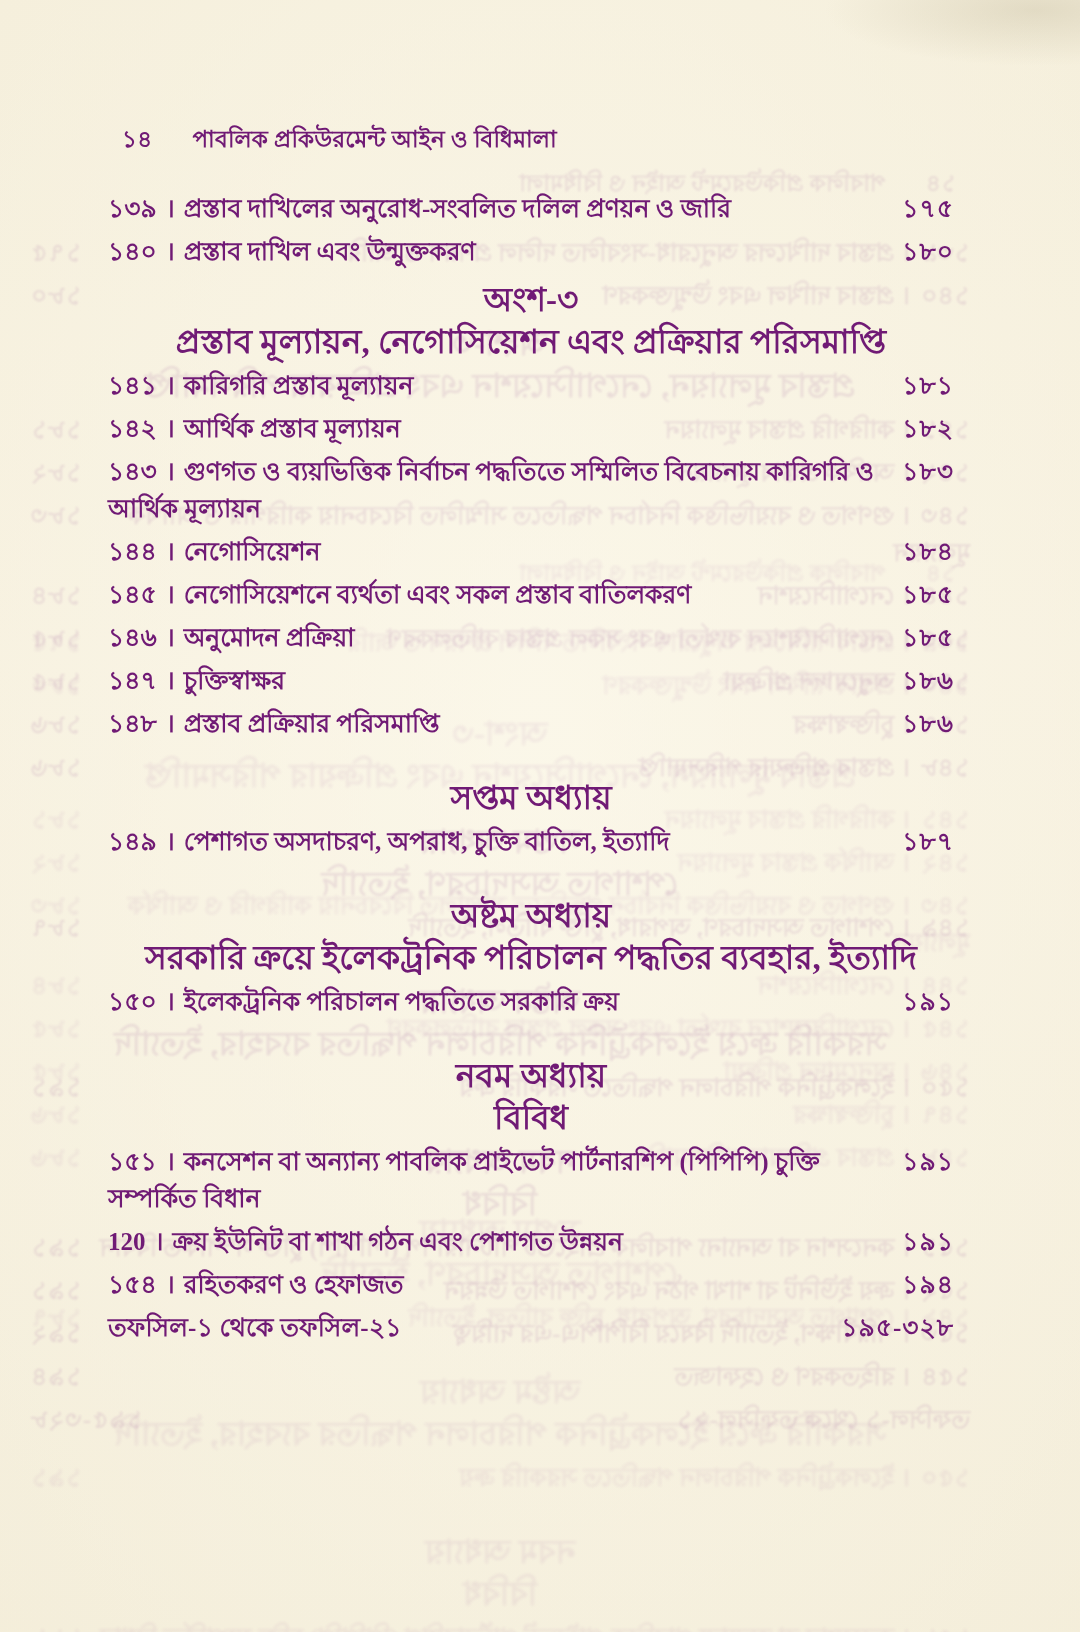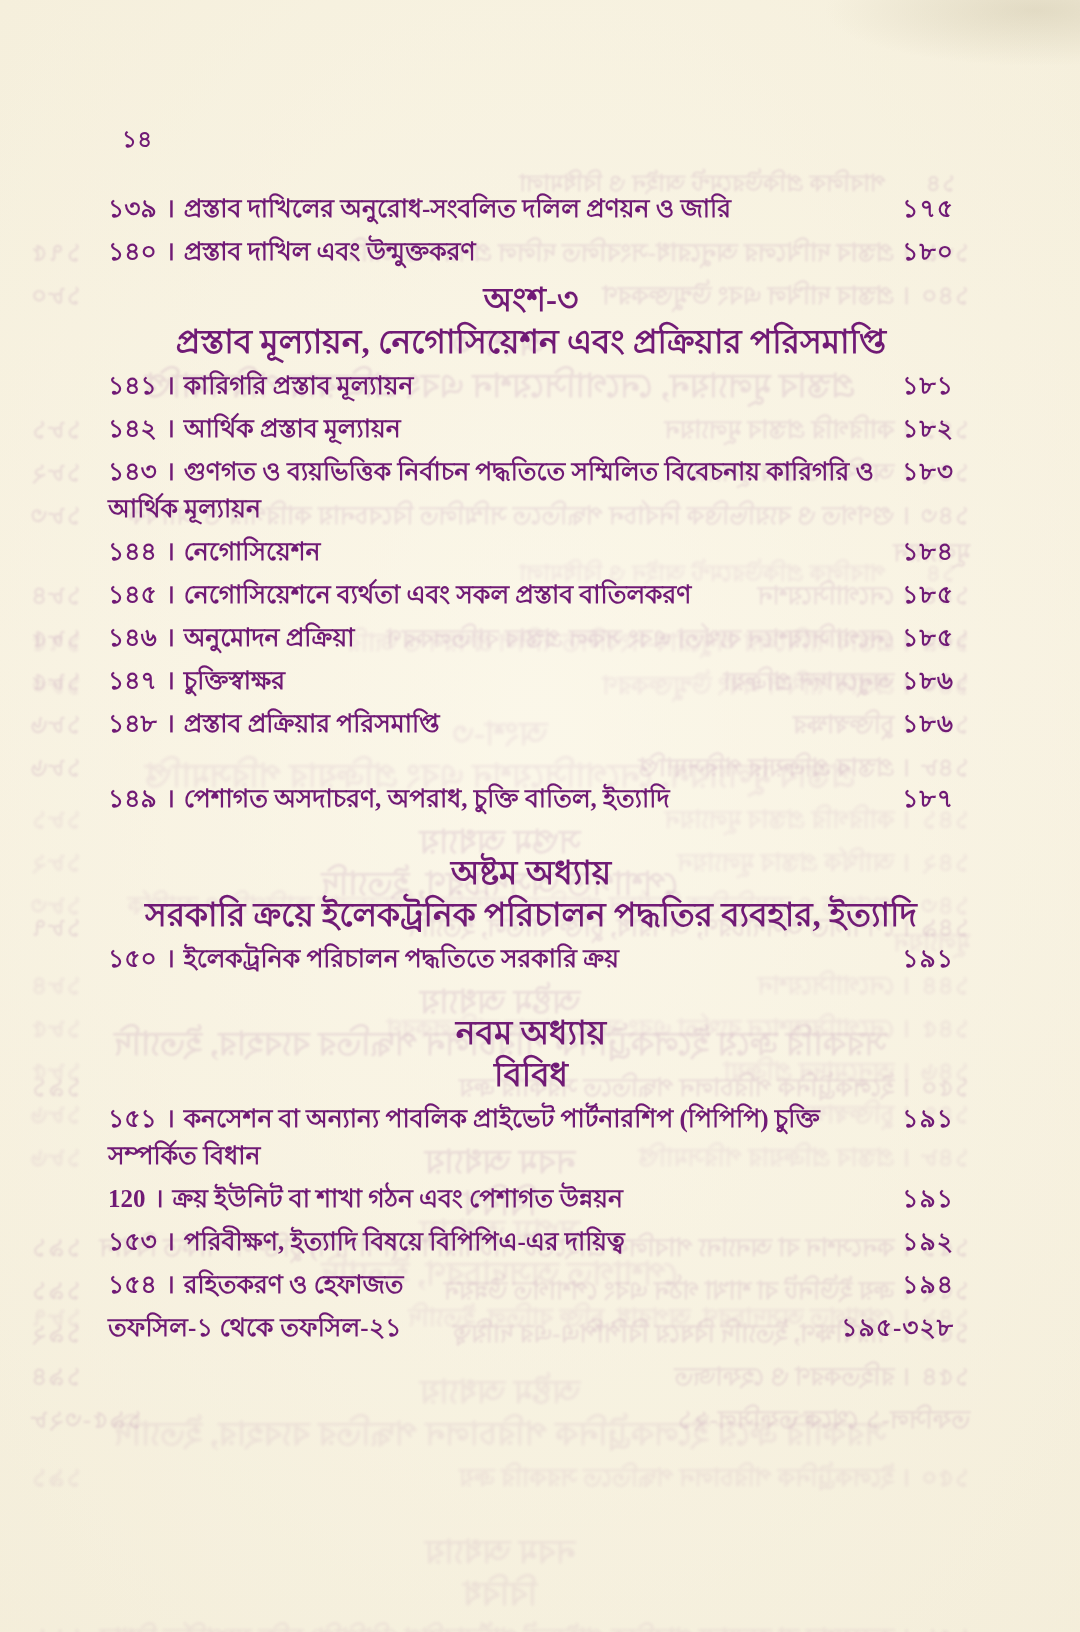--- a/index.html
+++ b/index.html
@@ -273,20 +273,21 @@
   </div>
 
 </div>
     </div>
 </div>
 
 <div class="content" id="page-content" data-name="table-of-contents">
 
   <div class="page-head" data-name="page-header">
     <span data-name="page-number-header">১৪</span>
+    <span data-name="book-title">পাবলিক প্রকিউরমেন্ট আইন ও বিধিমালা</span>
   </div>
 
   <div class="entry" data-name="toc-entry">
     <span class="txt"><span data-name="entry-number">১৩৯</span><span class="sep" data-name="entry-separator">।</span><span data-name="entry-title">প্রস্তাব দাখিলের অনুরোধ-সংবলিত দলিল প্রণয়ন ও জারি</span></span>
     <span class="pg" data-name="entry-page">১৭৫</span>
   </div>
 
   <div class="entry" data-name="toc-entry">
     <span class="txt"><span data-name="entry-number">১৪০</span><span class="sep" data-name="entry-separator">।</span><span data-name="entry-title">প্রস্তাব দাখিল এবং উন্মুক্তকরণ</span></span>
     <span class="pg" data-name="entry-page">১৮০</span>
@@ -331,20 +332,21 @@
     <span class="txt"><span data-name="entry-number">১৪৭</span><span class="sep" data-name="entry-separator">।</span><span data-name="entry-title">চুক্তিস্বাক্ষর</span></span>
     <span class="pg" data-name="entry-page">১৮৬</span>
   </div>
 
   <div class="entry" data-name="toc-entry">
     <span class="txt"><span data-name="entry-number">১৪৮</span><span class="sep" data-name="entry-separator">।</span><span data-name="entry-title">প্রস্তাব প্রক্রিয়ার পরিসমাপ্তি</span></span>
     <span class="pg" data-name="entry-page">১৮৬</span>
   </div>
 
   <div class="section-head chapter-gap" data-name="chapter-heading">
+    <div class="h1" data-name="chapter-title">সপ্তম অধ্যায়</div>
   </div>
 
   <div class="entry" data-name="toc-entry">
     <span class="txt"><span data-name="entry-number">১৪৯</span><span class="sep" data-name="entry-separator">।</span><span data-name="entry-title">পেশাগত অসদাচরণ, অপরাধ, চুক্তি বাতিল, ইত্যাদি</span></span>
     <span class="pg" data-name="entry-page">১৮৭</span>
   </div>
 
   <div class="section-head chapter-gap" data-name="chapter-heading">
     <div class="h1" data-name="chapter-title">অষ্টম অধ্যায়</div>
     <div class="h2" data-name="chapter-subtitle">সরকারি ক্রয়ে ইলেকট্রনিক পরিচালন পদ্ধতির ব্যবহার, ইত্যাদি</div>
@@ -363,24 +365,20 @@
   <div class="entry" data-name="toc-entry">
     <span class="txt"><span data-name="entry-number">১৫১</span><span class="sep" data-name="entry-separator">।</span><span data-name="entry-title">কনসেশন বা অন্যান্য পাবলিক প্রাইভেট পার্টনারশিপ (পিপিপি) চুক্তি সম্পর্কিত বিধান</span></span>
     <span class="pg" data-name="entry-page">১৯১</span>
   </div>
 
   <div class="entry" data-name="toc-entry">
     <span class="txt"><span data-name="entry-number">120</span><span class="sep" data-name="entry-separator">।</span><span data-name="entry-title">ক্রয় ইউনিট বা শাখা গঠন এবং পেশাগত উন্নয়ন</span></span>
     <span class="pg" data-name="entry-page">১৯১</span>
   </div>
 
-  <div class="entry" data-name="toc-entry">
-    <span class="txt"><span data-name="entry-number">১৫৩</span><span class="sep" data-name="entry-separator">।</span><span data-name="entry-title">পরিবীক্ষণ, ইত্যাদি বিষয়ে বিপিপিএ-এর দায়িত্ব</span></span>
-    <span class="pg" data-name="entry-page">১৯২</span>
-  </div>
 
   <div class="entry" data-name="toc-entry">
     <span class="txt"><span data-name="entry-number">১৫৪</span><span class="sep" data-name="entry-separator">।</span><span data-name="entry-title">রহিতকরণ ও হেফাজত</span></span>
     <span class="pg" data-name="entry-page">১৯৪</span>
   </div>
 
   <div class="entry schedule" data-name="schedule-row">
     <span class="txt" data-name="schedule-title">তফসিল-১ থেকে তফসিল-২১</span>
     <span class="pg" data-name="schedule-page-range">১৯৫-৩২৮</span>
   </div>

